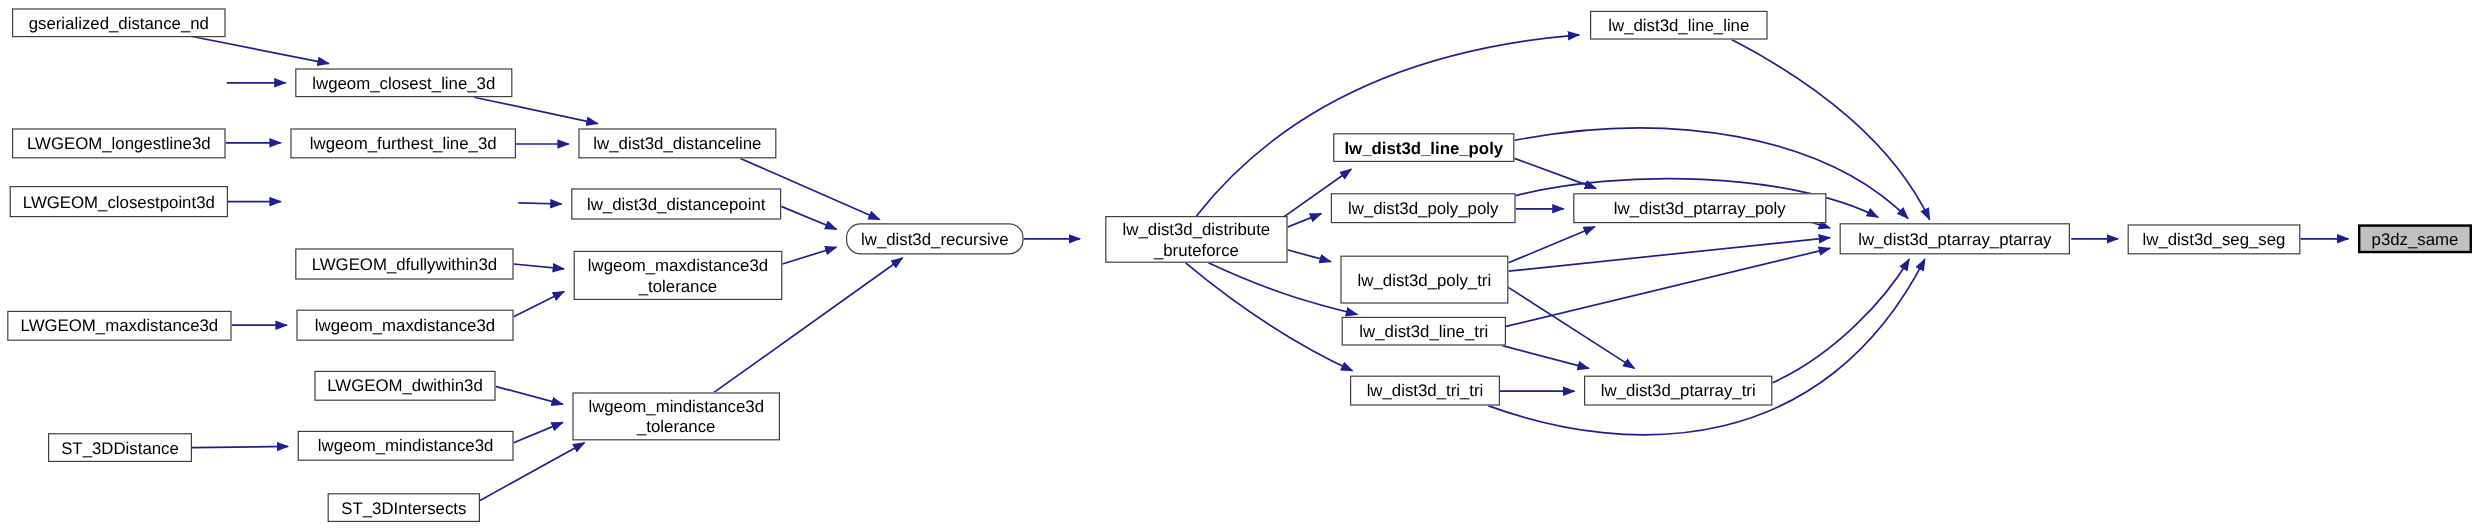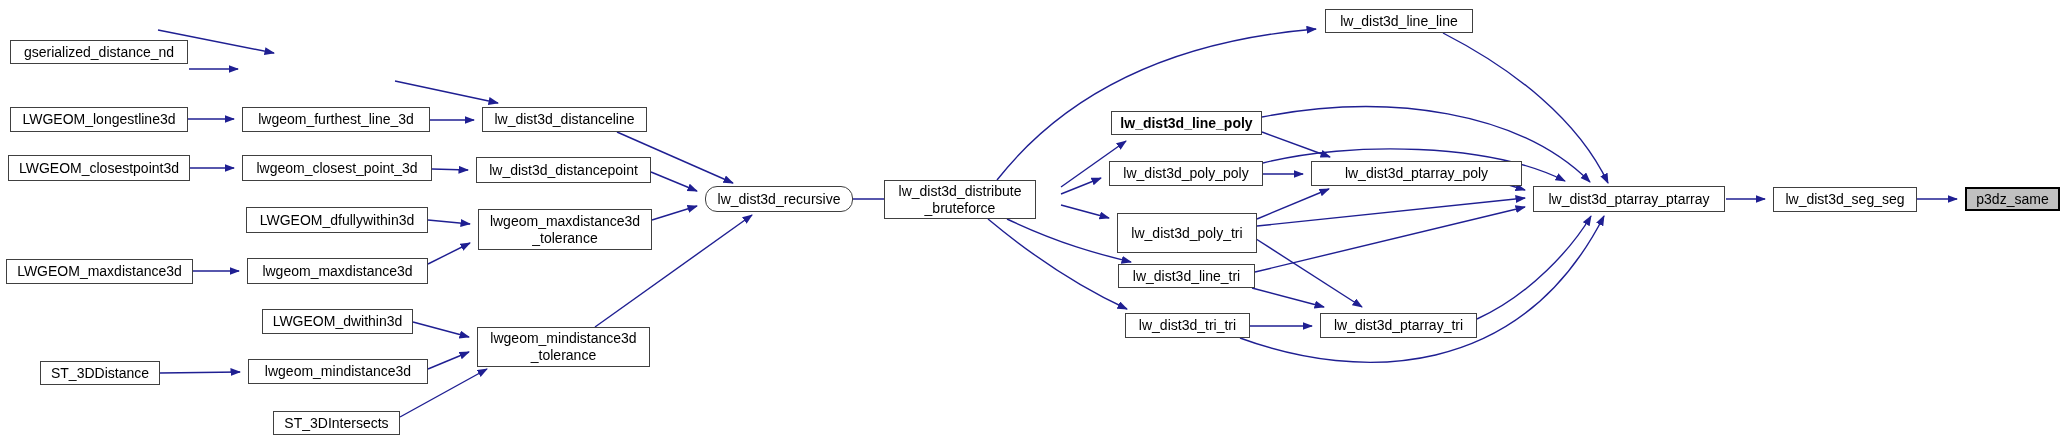--- a/index.html
+++ b/index.html
@@ -88,40 +88,40 @@
       <path d="M1257,226 L1525,198" class="edge" marker-end="url(#arrow)"></path>
       <path d="M1255,272 L1525,207" class="edge" marker-end="url(#arrow)"></path>
       <path d="M1253,237 L1362,307" class="edge" marker-end="url(#arrow)"></path>
       <path d="M1252,288 L1324,307" class="edge" marker-end="url(#arrow)"></path>
       <path d="M1250,326 L1312,326" class="edge" marker-end="url(#arrow)"></path>
       <path d="M1240,338 C1360,382 1520,380 1604,216" class="edge" marker-end="url(#arrow)"></path>
       <path d="M1477,319 C1530,295 1572,248 1591,216" class="edge" marker-end="url(#arrow)"></path>
       <path d="M1726,199 L1765,199" class="edge" marker-end="url(#arrow)"></path>
       <path d="M1917,199 L1957,199" class="edge" marker-end="url(#arrow)"></path>
     </svg>
-<div class="node" style="left: 10px; top: 7px; width: 178px; height: 24px; margin-top: 33px;">gserialized_distance_nd</div>
+<div class="node" style="left: 10px; top: 7px; width: 178px; height: 24px;">gserialized_distance_nd</div>
+    <div class="node" style="left: 246px; top: 57px; width: 181px; height: 24px;">lwgeom_closest_line_3d</div>
     <div class="node" style="left: 10px; top: 107px; width: 178px; height: 25px;">LWGEOM_longestline3d</div>
     <div class="node" style="left: 242px; top: 107px; width: 188px; height: 25px;">lwgeom_furthest_line_3d</div>
     <div class="node" style="left: 482px; top: 107px; width: 165px; height: 25px;">lw_dist3d_distanceline</div>
     <div class="node" style="left: 8px; top: 155px; width: 182px; height: 26px;">LWGEOM_closestpoint3d</div>
-    <div class="node" style="left: 242px; top: 155px; width: 190px; height: 26px;">lwgeom_closest_point_3d</div>
     <div class="node" style="left: 476px; top: 157px; width: 175px; height: 26px;">lw_dist3d_distancepoint</div>
     <div class="node" style="left: 246px; top: 207px; width: 182px; height: 26px;">LWGEOM_dfullywithin3d</div>
     <div class="node" style="left: 478px; top: 209px; width: 174px; height: 41px;">lwgeom_maxdistance3d
 _tolerance</div>
     <div class="node" style="left: 6px; top: 259px; width: 187px; height: 25px;">LWGEOM_maxdistance3d</div>
     <div class="node" style="left: 247px; top: 258px; width: 181px; height: 26px;">lwgeom_maxdistance3d</div>
     <div class="node" style="left: 262px; top: 309px; width: 151px; height: 25px;">LWGEOM_dwithin3d</div>
     <div class="node" style="left: 477px; top: 327px; width: 173px; height: 40px;">lwgeom_mindistance3d
 _tolerance</div>
     <div class="node" style="left: 40px; top: 361px; width: 120px; height: 24px;">ST_3DDistance</div>
     <div class="node" style="left: 248px; top: 359px; width: 180px; height: 25px;">lwgeom_mindistance3d</div>
     <div class="node" style="left: 273px; top: 411px; width: 127px; height: 24px;">ST_3DIntersects</div>
     <div class="node" style="left: 705px; top: 186px; width: 148px; height: 26px; border-radius: 12px;">lw_dist3d_recursive</div>
-    <div class="node" style="left: 884px; top: 180px; width: 152px; height: 39px;">lw_dist3d_distribute
+    <div class="node" style="left: 921px; top: 180px; width: 152px; height: 39px;">lw_dist3d_distribute
 _bruteforce</div>
     <div class="node" style="left: 1325px; top: 9px; width: 148px; height: 24px;">lw_dist3d_line_line</div>
     <div class="node" style="left: 1111px; top: 111px; width: 151px; height: 24px; font-weight: bold;">lw_dist3d_line_poly</div>
     <div class="node" style="left: 1109px; top: 161px; width: 154px; height: 25px;">lw_dist3d_poly_poly</div>
     <div class="node" style="left: 1311px; top: 161px; width: 211px; height: 25px;">lw_dist3d_ptarray_poly</div>
     <div class="node" style="left: 1117px; top: 213px; width: 140px; height: 40px;">lw_dist3d_poly_tri</div>
     <div class="node" style="left: 1118px; top: 264px; width: 137px; height: 24px;">lw_dist3d_line_tri</div>
     <div class="node" style="left: 1125px; top: 313px; width: 125px; height: 25px;">lw_dist3d_tri_tri</div>
     <div class="node" style="left: 1320px; top: 313px; width: 157px; height: 25px;">lw_dist3d_ptarray_tri</div>
     <div class="node" style="left: 1533px; top: 186px; width: 192px; height: 26px;">lw_dist3d_ptarray_ptarray</div>

